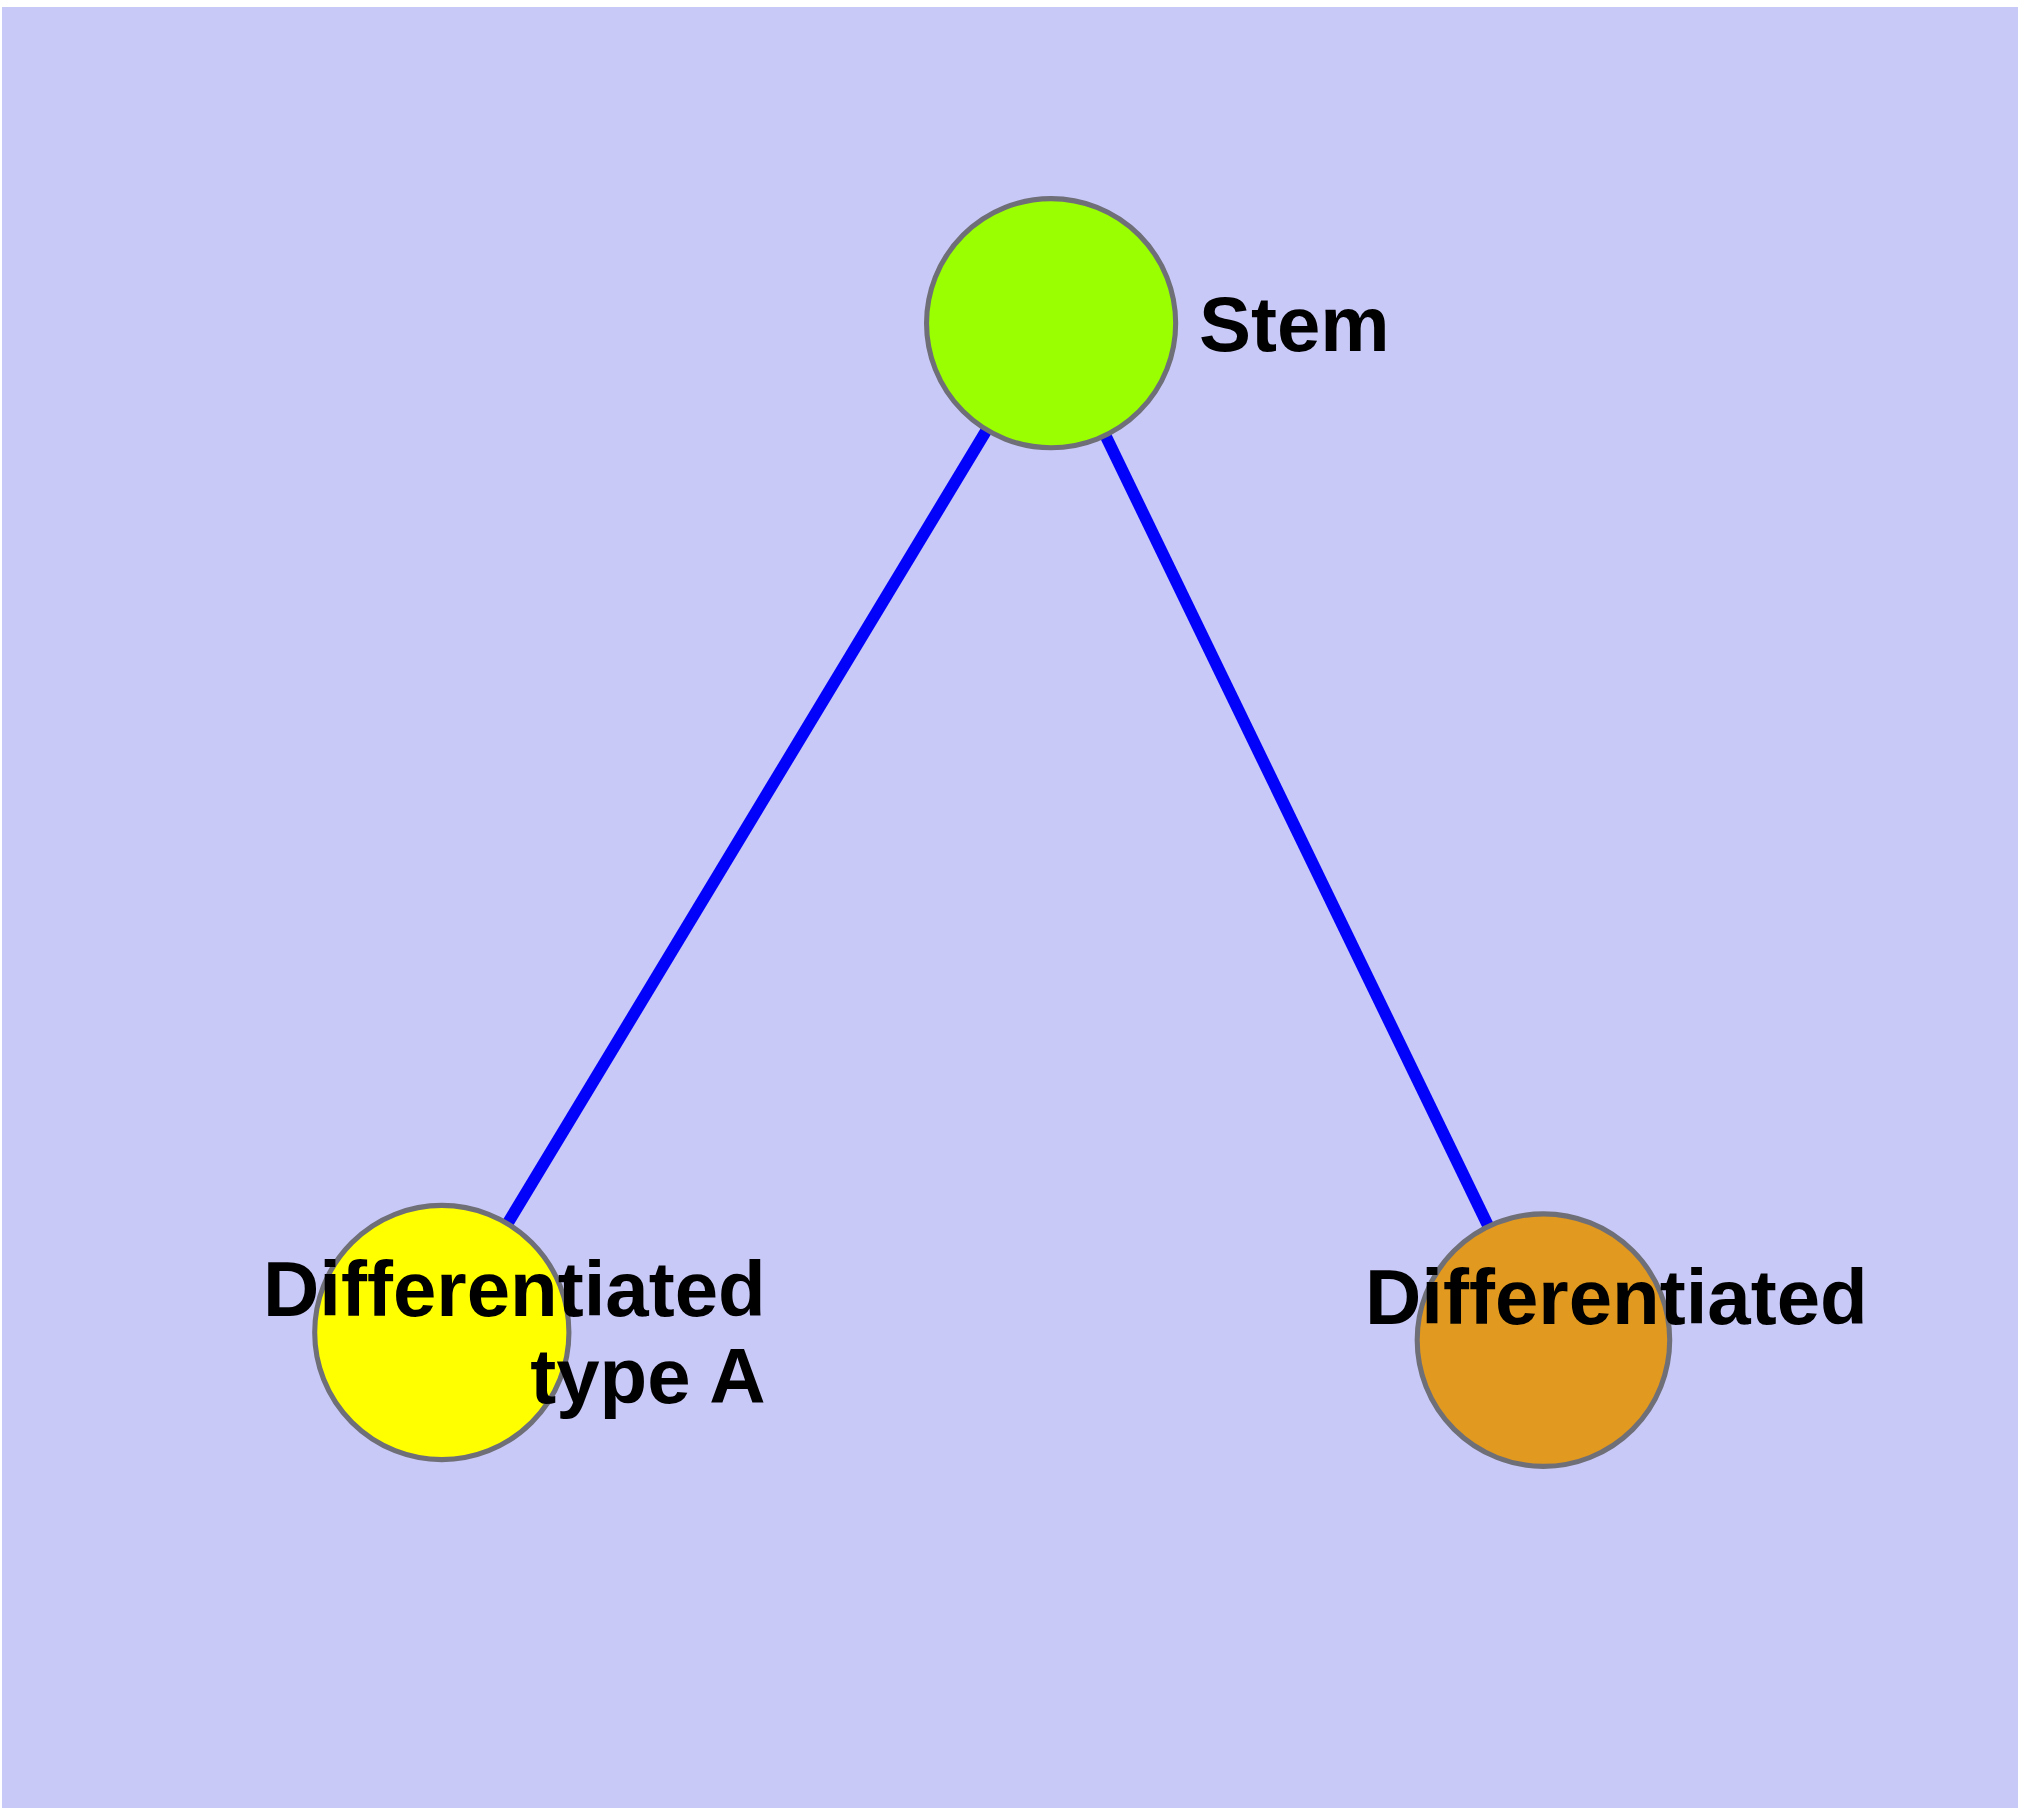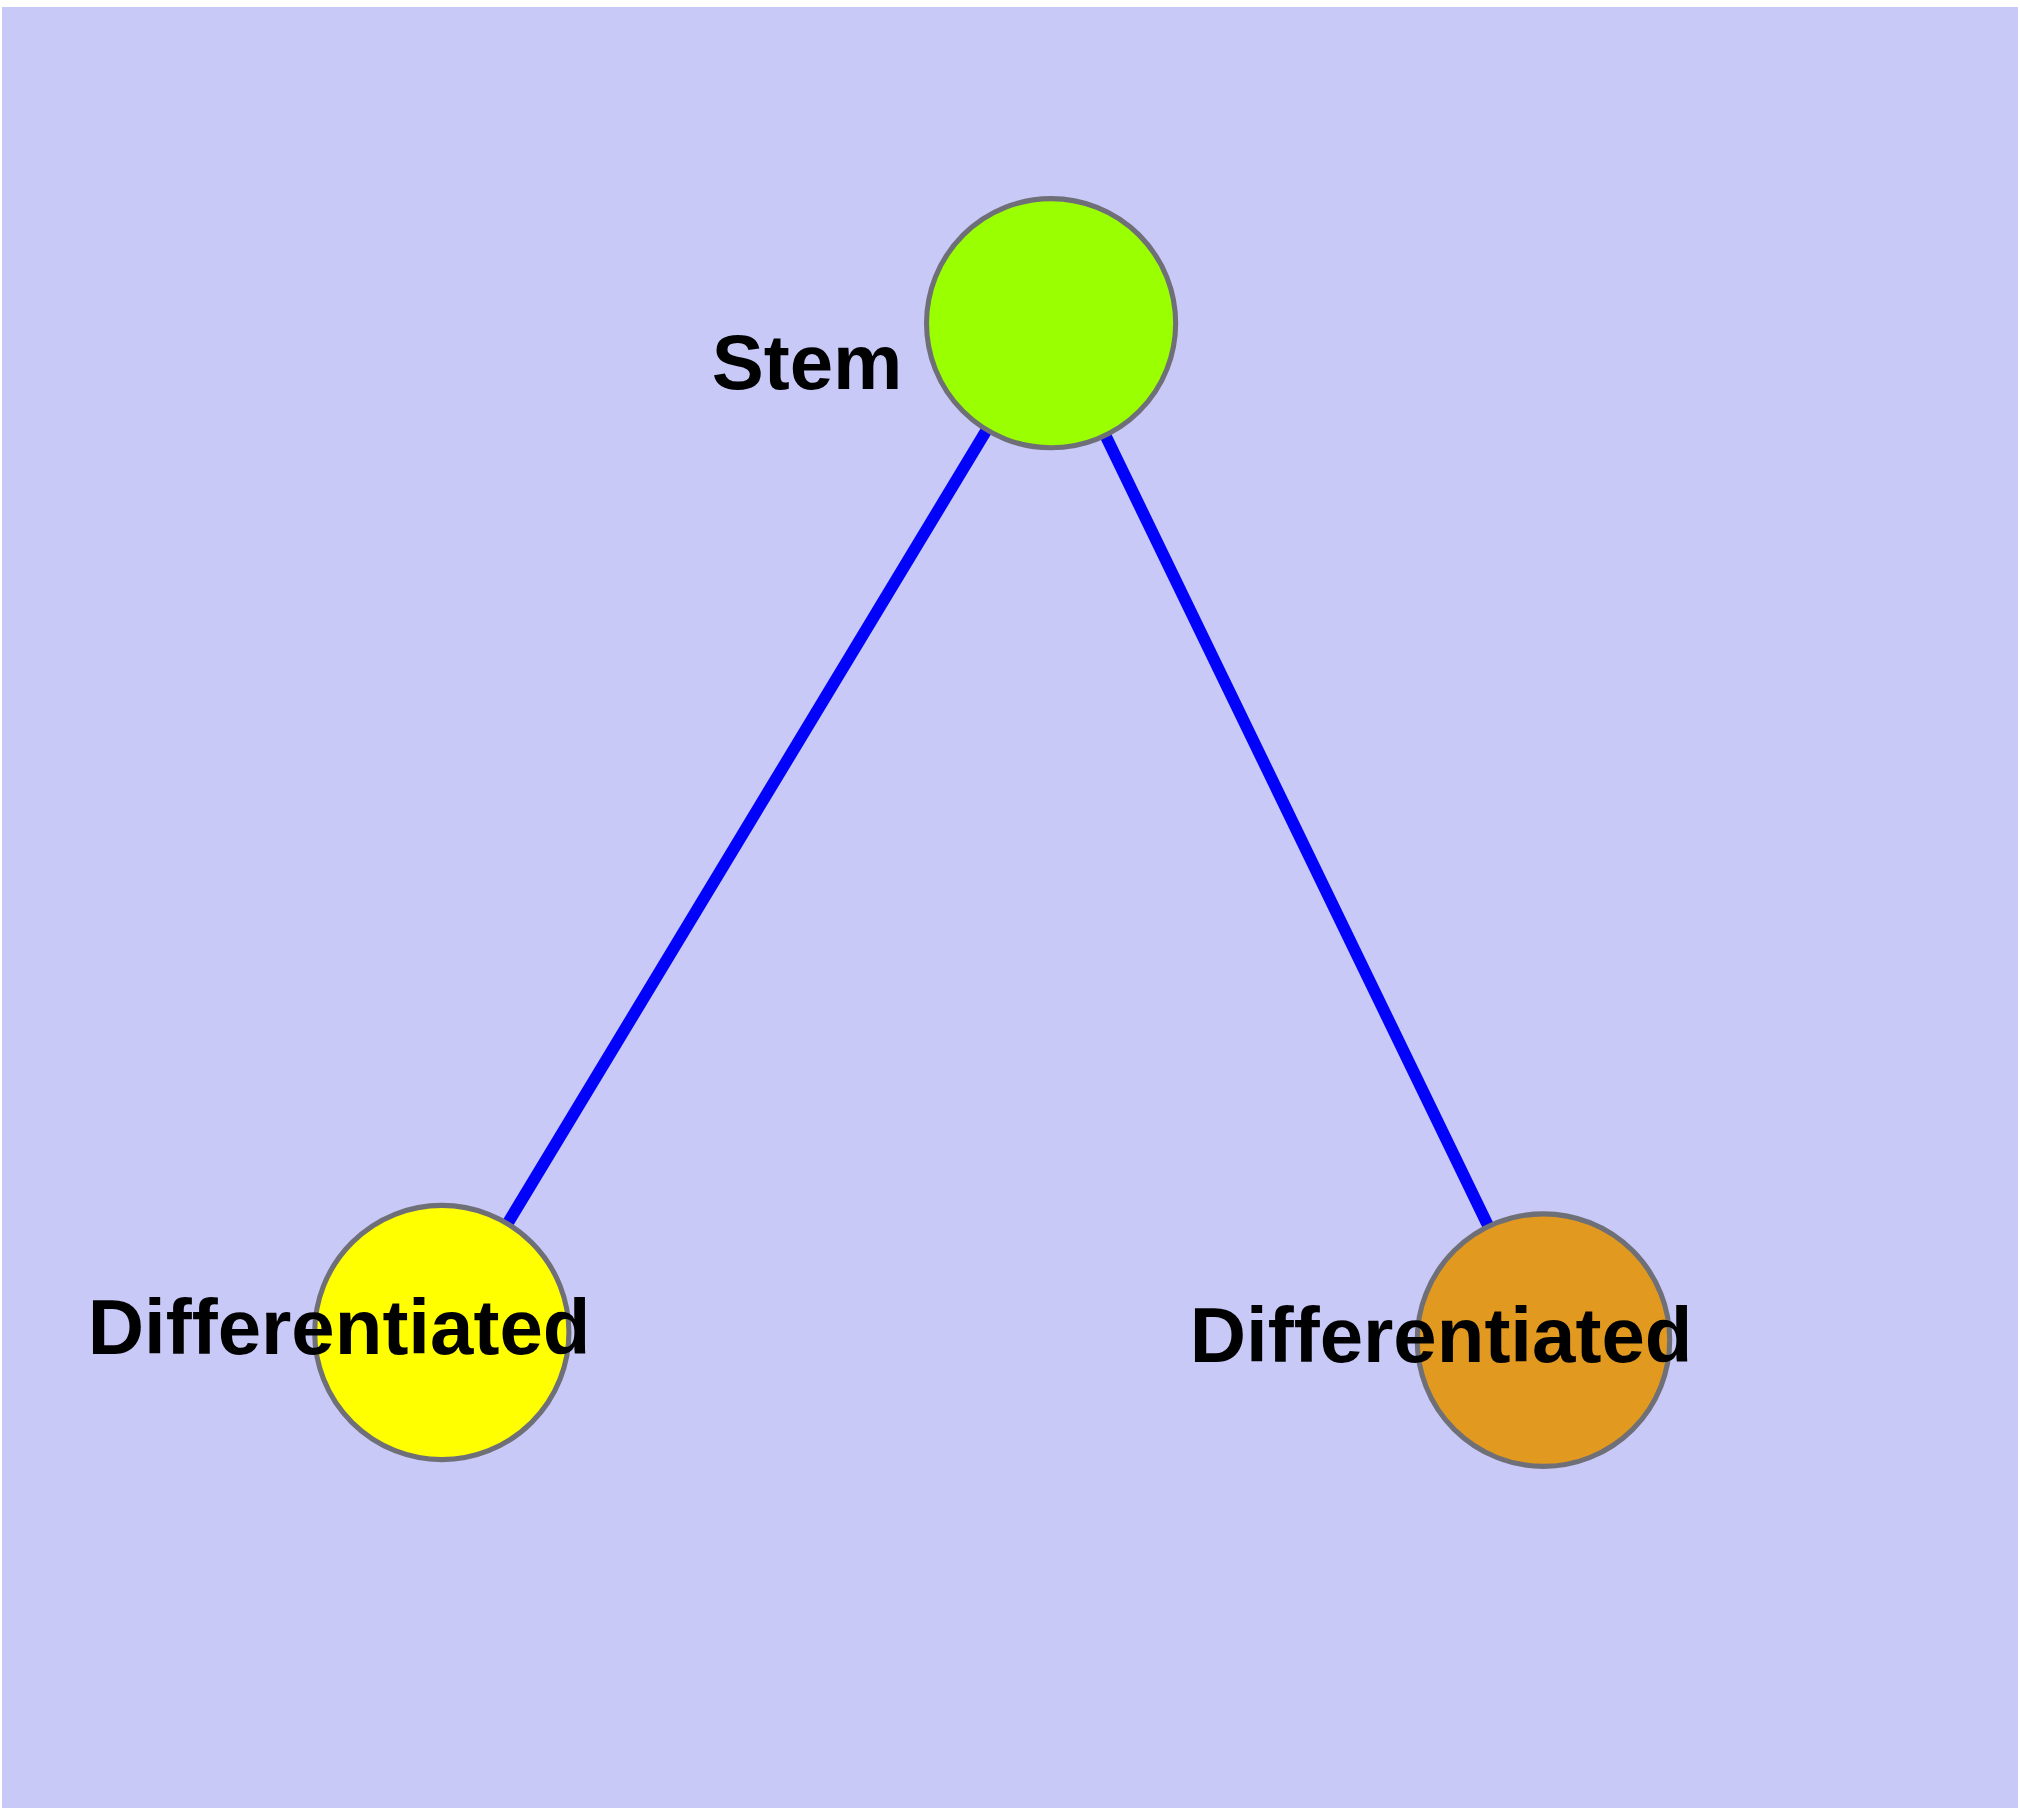--- a/index.html
+++ b/index.html
@@ -30,21 +30,21 @@
     position: absolute;
     width: 678px;
     text-align: center;
     color: #000000;
     font-size: 78px;
     font-weight: bold;
     line-height: 87px;
     white-space: nowrap;
     pointer-events: none;
   }
-  .node-label div { text-align: left; margin-top: 38px; }
+  .node-label div { text-align: right; }
   .label-stem   { left: 710px;  top: 274px;  }
   .label-type-a { left: 86px;  top: 1239px; }
   .label-type-b { left: 1188px; top: 1247px; }
 </style>
 </head>
 <body style="background: rgb(255, 255, 255);">
 
 <div class="canvas" style="background: rgb(201, 201, 248);">
 
   <svg class="graph-svg" viewBox="0 0 2379 2125" xmlns="http://www.w3.org/2000/svg">
@@ -56,20 +56,21 @@
     <circle cx="519" cy="1564" r="150" stroke-width="6" fill="#ffff00" stroke="#6f6f78"></circle>
     <circle cx="1819" cy="1573" r="149" stroke-width="6" fill="#e2991f" stroke="#6f6f78"></circle>
   </svg>
 
   <div class="node-label label-stem" style="color: rgb(0, 0, 0);">
     <div>Stem</div>
   </div>
 
   <div class="node-label label-type-a" style="color: rgb(0, 0, 0);">
     <div>Differentiated</div>
+    <div>type A</div>
   </div>
 
   <div class="node-label label-type-b" style="color: rgb(0, 0, 0);">
     <div>Differentiated</div>
   </div>
 
 </div>
 
 
 </body></html>

